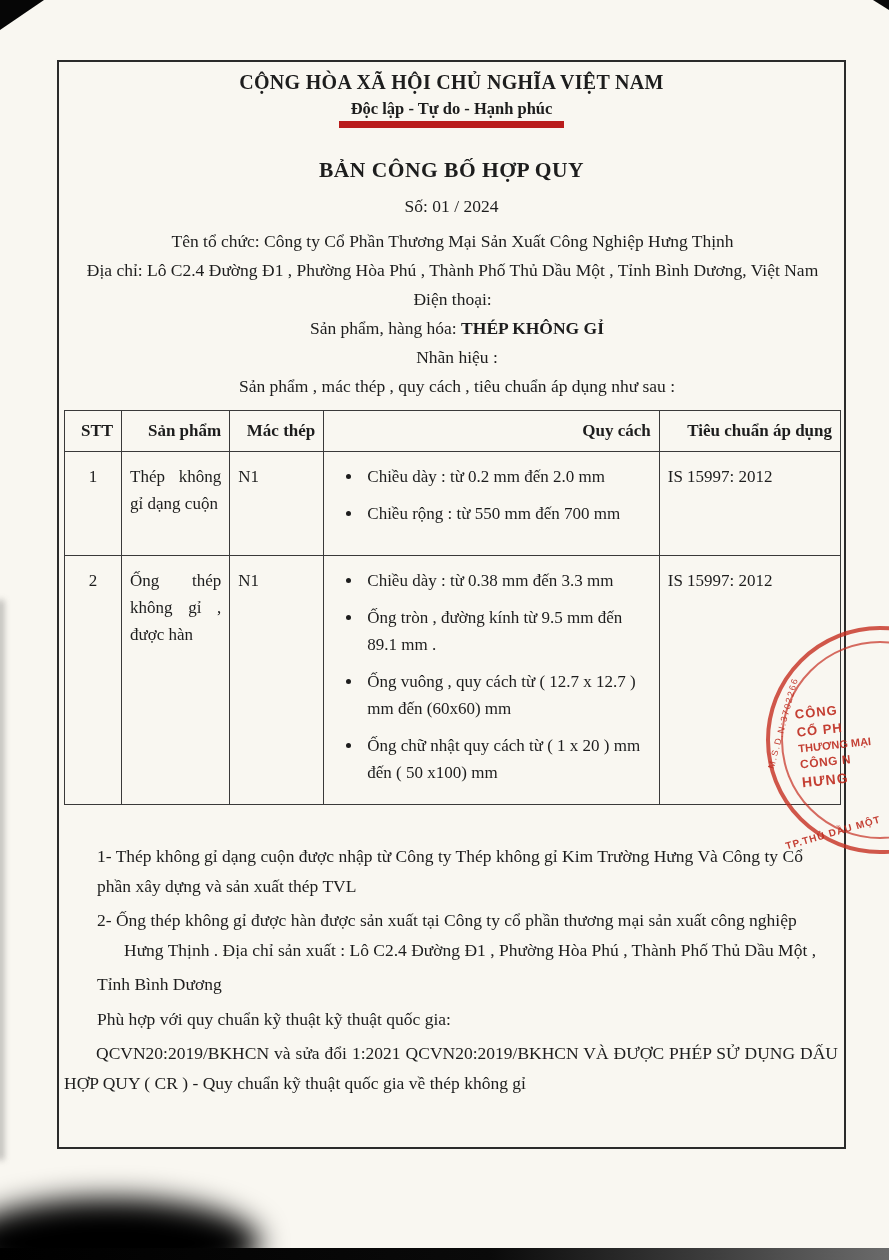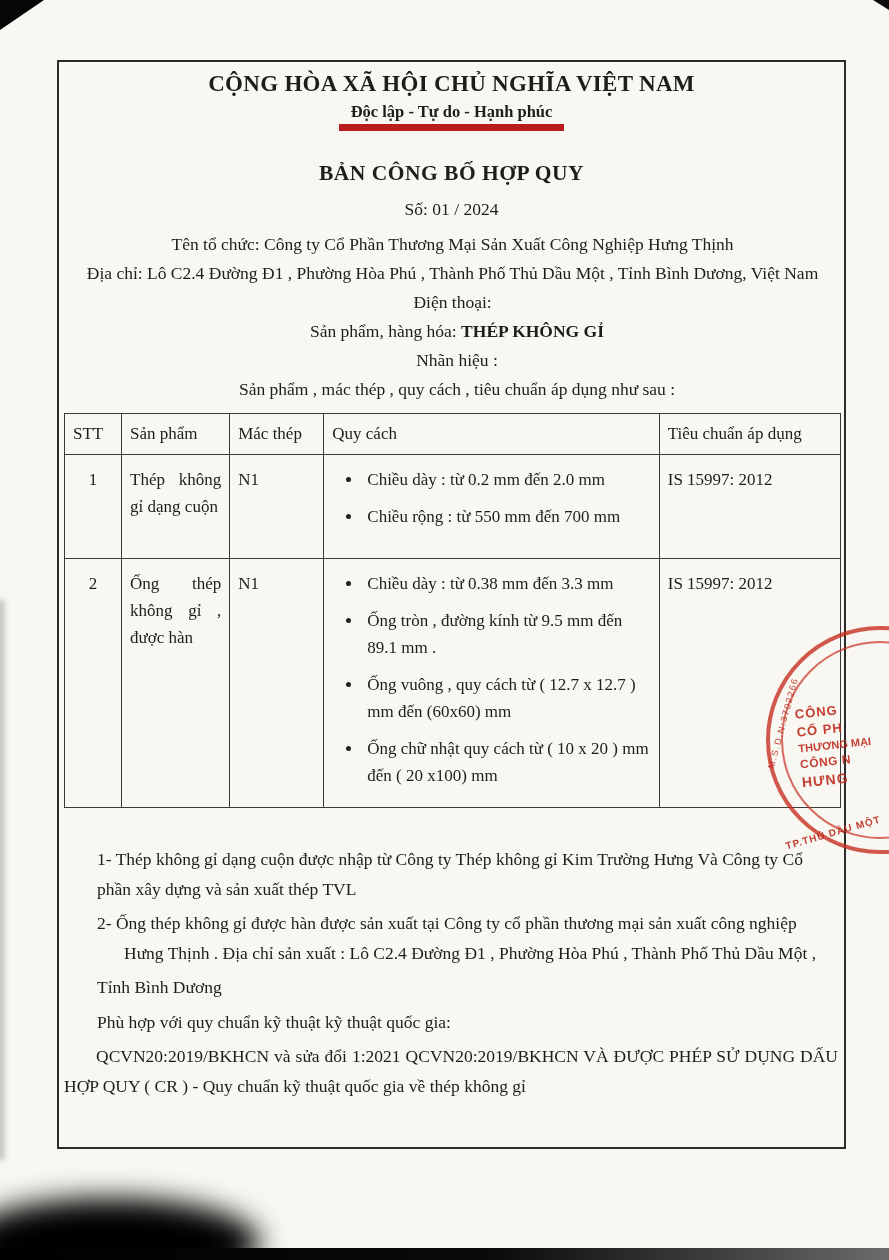--- a/index.html
+++ b/index.html
@@ -19,33 +19,33 @@
   .bottom-blob { position:absolute; left:-40px; bottom:-28px; width:300px; height:90px;
     background:#000; border-radius:50%; filter:blur(14px); }
   .left-smudge { position:absolute; left:-3px; top:600px; width:7px; height:560px;
     background:rgba(70,70,70,.35); filter:blur(3px); }
 
   
   .bbox { position:absolute; left:57px; top:60px; width:789px; height:1089px;
     border:2px solid #2b2b2b; box-sizing:border-box; }
 
   .center { text-align:center; }
-  .nat { margin-top:9px; font-weight:bold; font-size:23px; letter-spacing:.3px; }
+  .nat { margin-top:9px; font-weight:bold; font-size:20px; letter-spacing:.3px; }
   .motto { margin-top:5px; font-weight:bold; font-size:16.5px; }
   .motto span { display:inline-block; border-bottom:7px solid #b91c1c; padding:0 12px 2px; }
   .doc-title { margin:30px 0 0 0; font-size:21.5px; font-weight:bold; letter-spacing:.5px; }
   .doc-no { margin-top:13px; font-size:17.5px; }
 
   p.body { margin:0 16px 0 18px; font-size:17.5px; line-height:29px;text-align:center; }
   p.first { margin-top:10px; }
   p.ind { margin-left:27px; }
 
   table.spec { margin:9px 0 0 5px; width:777px; border-collapse:collapse; font-size:17px; table-layout:fixed; }
   table.spec th, table.spec td { border:1.6px solid #3a3a3a; }
-  table.spec th { font-weight:normal; text-align:left; padding:9px 8px; height:22px; vertical-align:middle; }
+  table.spec th { font-weight:bold; text-align:right; padding:9px 8px; height:22px; vertical-align:middle; }
   th.c-stt { text-align:center; padding-left:2px; padding-right:2px; }
   table.spec td { vertical-align:top; padding:11px 8px 8px 8px; line-height:27px; }
   td.stt { text-align:center; }
   td.prod { text-align:justify; padding-left:12px; padding-right:14px; }
   td.mac { padding-left:23px; }
   td.std { padding-left:9px; }
   tr.r1 { height:104px; } tr.r2 { height:238px; }
   ul.specs { margin:0; padding-left:31px; }
   ul.specs li { margin-bottom:10px; line-height:27px; padding-left:4px; }
 
@@ -130,21 +130,21 @@
         </tr>
         <tr class="r2">
           <td class="stt">2</td>
           <td class="prod">Ống thép không gỉ , được hàn</td>
           <td class="mac">N1</td>
           <td>
             <ul class="specs">
               <li>Chiều dày : từ 0.38 mm đến 3.3 mm</li>
               <li>Ống tròn , đường kính từ 9.5 mm đến 89.1 mm .</li>
               <li>Ống vuông , quy cách từ ( 12.7 x 12.7 ) mm đến (60x60) mm</li>
-              <li>Ống chữ nhật quy cách từ ( 10 x 20 ) mm đến ( 20 x100) mm</li>
+              <li>Ống chữ nhật quy cách từ ( 1 x 20 ) mm đến ( 50 x100) mm</li>
             </ul>
           </td>
           <td class="std">IS 15997: 2012</td>
         </tr>
       </tbody>
     </table>
 
     <div class="notes">
       <p>1- Thép không gỉ dạng cuộn được nhập từ Công ty Thép không gỉ Kim Trường Hưng Và Công ty Cổ phần xây dựng và sản xuất thép TVL</p>
       <p class="hang">2- Ống thép không gỉ được hàn được sản xuất tại Công ty cổ phần thương mại sản xuất công nghiệp Hưng Thịnh . Địa chỉ sản xuất : Lô C2.4 Đường Đ1 , Phường Hòa Phú , Thành Phố Thủ Dầu Một ,</p>

